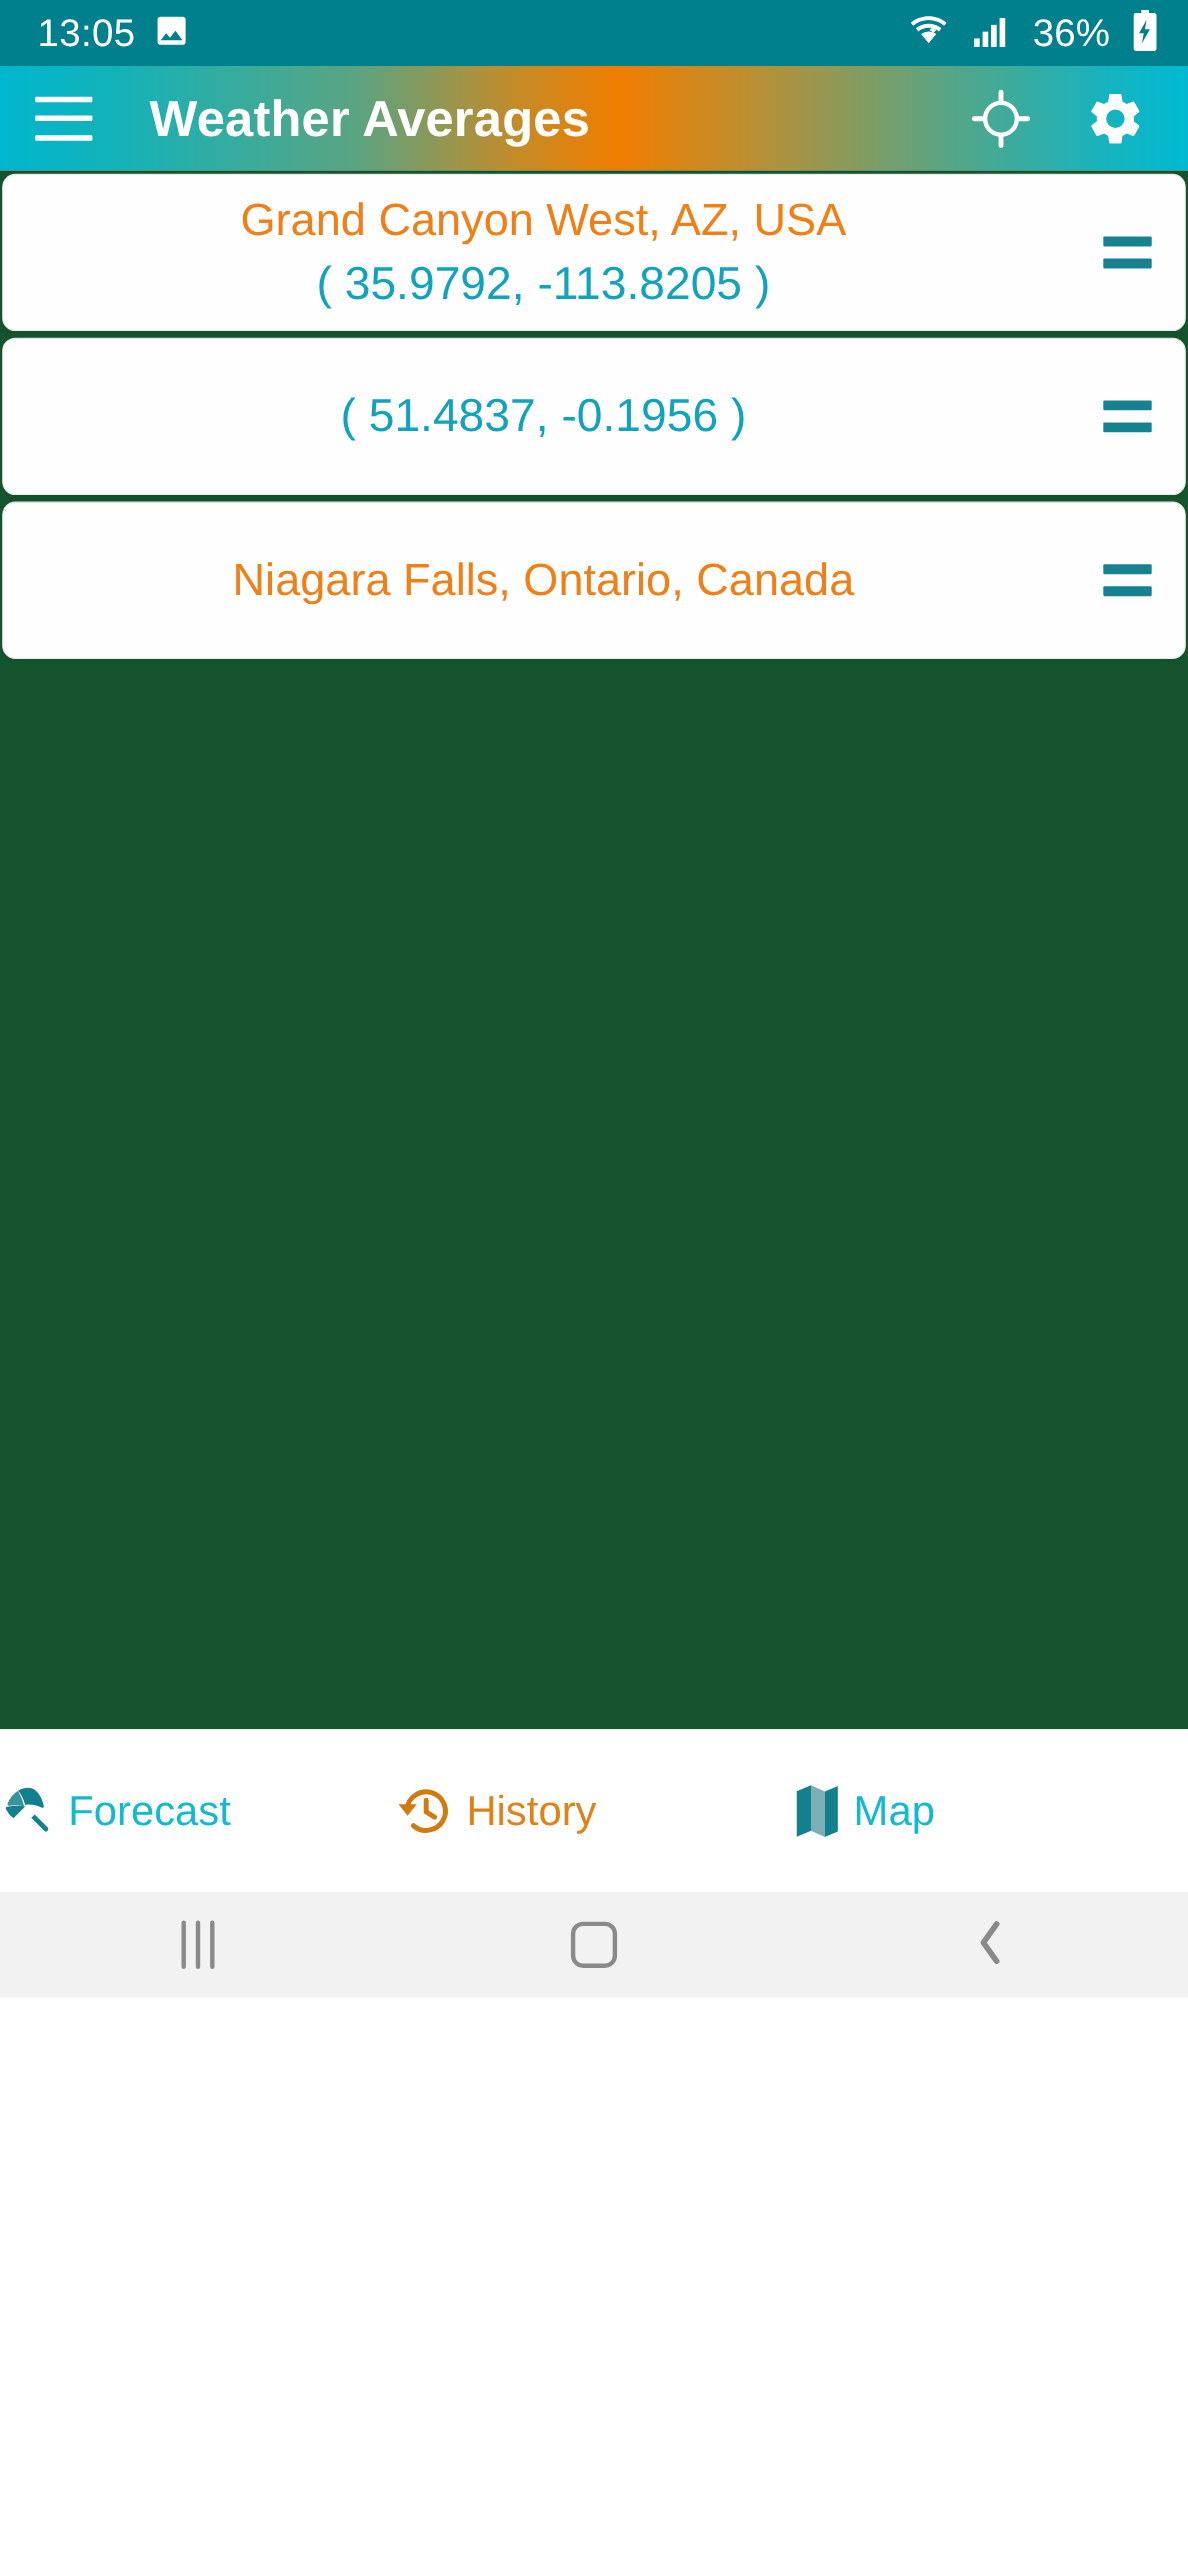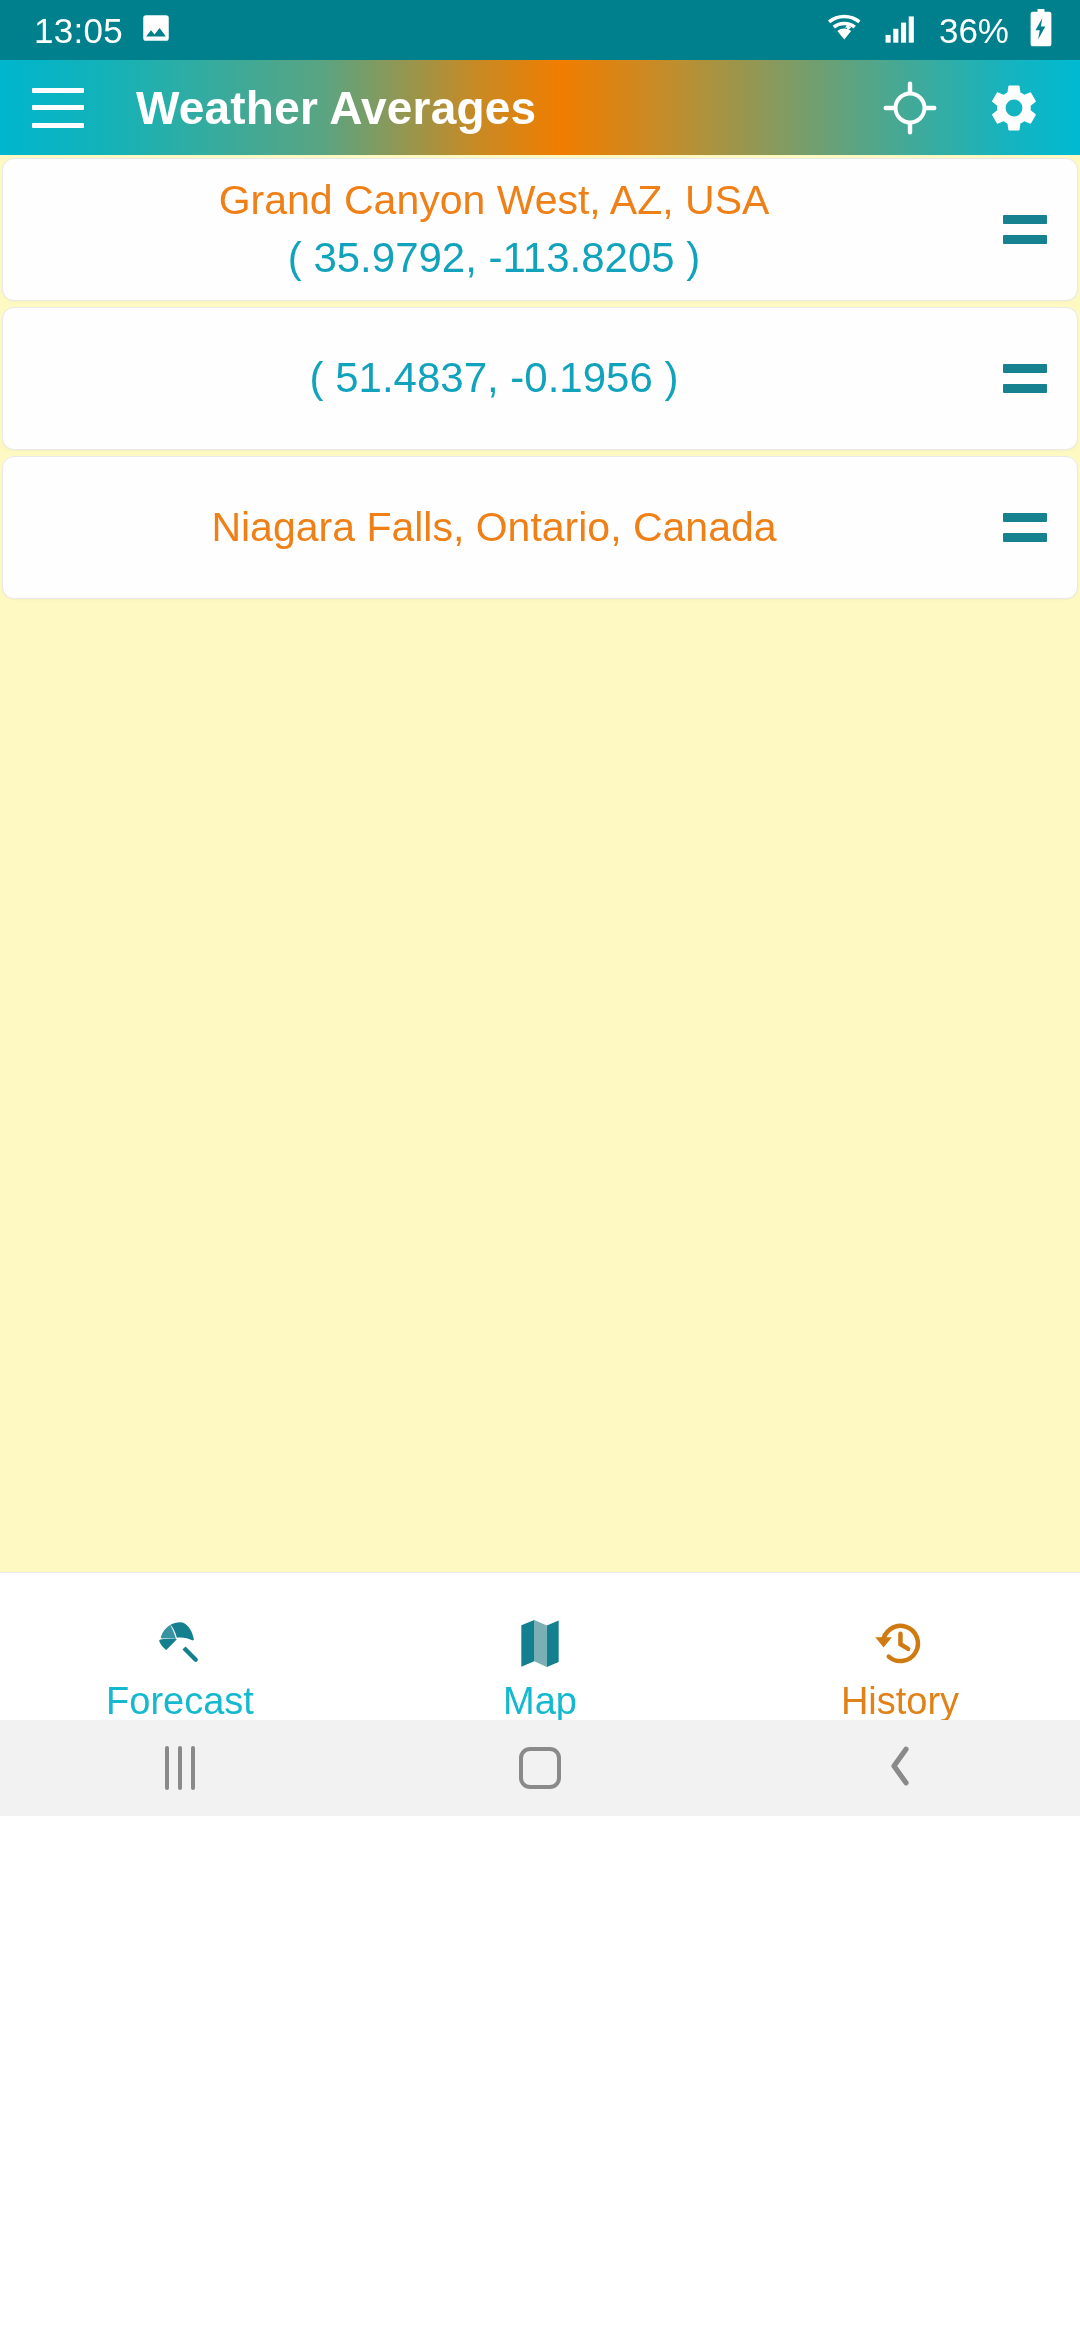--- a/index.html
+++ b/index.html
@@ -56,21 +56,21 @@
   }
   .app-actions {
     margin-left:auto; display:flex;
     align-items:center; gap:48px;
     padding-right:8px;
   }
   .app-actions .icon-btn { display:flex; cursor:pointer; }
 
   
   .content {
-    flex:1 1 auto; background:#fef9c3;
+    flex:1 1 auto; background:#14532d;
     overflow:hidden; padding-top:0;
   }
   .loc-card {
     position:relative;
     background:#FEFEFE;
     border:1px solid #E9E9E9;
     border-radius:12px;
     margin:0 2px 6px 2px;
     height:143px;
     display:flex; align-items:center;
@@ -106,22 +106,22 @@
 
   
   .tab-bar {
     flex:0 0 148px; height:148px;
     background:#FFFFFF;
     border-top:1px solid #ECECEC;
     display:flex; align-items:center;
   }
   .tab {
     flex:1 1 0; height:100%;
-    display:flex; flex-direction:column;
-    align-items:center; justify-content:flex-end;
+    display:flex; flex-direction:row;
+    align-items:center; justify-content:flex-start;
     gap:10px; cursor:pointer;
   }
   .tab-icon { height:56px; display:flex; align-items:center; justify-content:center; }
   .tab-label { font-size:38px; line-height:1; }
   .tab-forecast .tab-label { color:#14B9CF; }
   .tab-map .tab-label { color:#14B9CF; }
   .tab-history .tab-label { color:#E0821A; }
 
   
   .nav-bar {
@@ -244,42 +244,42 @@
           <path fill="#14808F" d="M17.42 8.83l1.42-1.42a9.01 9.01 0 0 1 2.12 3.3c.14.37-.22.71-.6.6a9.5 9.5 0 0 0-2.94-.45l.0-2.03z" opacity="0"></path>
           <path fill="#14808F" d="M12.0 2.0c-1.6 0-3.1.42-4.4 1.17.96 1.06 2.25 3.1 2.96 6.0.5-.1 1.0-.17 1.44-.17 2.23 0 4.16.6 5.6 1.3.42.2.88-.17.78-.62C17.6 5.6 15.1 2.0 12.0 2.0z"></path>
           <path fill="#14808F" d="M7.6 3.17A10.0 10.0 0 0 0 3.2 8.7c-.17.42.2.86.64.78 1.5-.28 3.9-.4 6.3.3-.6-2.9-1.8-4.9-2.54-6.6z" opacity="0.85"></path>
           <path fill="#14808F" d="M2.9 10.0c-.45.06-.72.53-.53.94a9.9 9.9 0 0 0 3.3 4.0l5.0-5.0c-2.4-.6-5.0-.45-7.77.06z" opacity="0"></path>
           <path fill="#14808F" d="M3.0 9.9c-.44.05-.72.53-.53.94 .7 1.5 1.8 2.9 3.2 3.9l4.9-4.9C8.2 9.3 5.6 9.5 3.0 9.9z"></path>
         </svg>
       </span>
       <span class="tab-label">Forecast</span>
     </div>
 
+    <div class="tab tab-history">
+      <span class="tab-icon">
+        <svg width="54" height="54" viewBox="0 0 24 24" aria-hidden="true">
+          <path fill="none" stroke="#D07A12" stroke-width="2.0" stroke-linecap="round" d="M4.4 11.2a7.8 7.8 0 1 1 2.6 6.4"></path>
+          <path fill="#D07A12" d="M1.0 9.0h7.4L4.7 13.6 1.0 9.0z"></path>
+          <path fill="none" stroke="#D07A12" stroke-width="2.0" stroke-linecap="round" d="M12.2 7.4v4.7l3.4 2.1"></path>
+        </svg>
+      </span>
+      <span class="tab-label">History</span>
+    </div>
+
     <div class="tab tab-map">
       <span class="tab-icon">
         <svg width="46" height="52" viewBox="0 0 18 22" aria-hidden="true">
           <path fill="#14808F" d="M6.6 0.8 1.1 3.1v17.5l5.5-2.3V0.8z"></path>
           <path fill="#0E6C78" d="M6.6 0.8v17.5l5.3 2.4V3.2L6.6 0.8z" opacity="0.55"></path>
           <path fill="#14808F" d="M11.9 3.2v17.5l5.0-2.1V1.1l-5.0 2.1z"></path>
         </svg>
       </span>
       <span class="tab-label">Map</span>
     </div>
 
-    <div class="tab tab-history">
-      <span class="tab-icon">
-        <svg width="54" height="54" viewBox="0 0 24 24" aria-hidden="true">
-          <path fill="none" stroke="#D07A12" stroke-width="2.0" stroke-linecap="round" d="M4.4 11.2a7.8 7.8 0 1 1 2.6 6.4"></path>
-          <path fill="#D07A12" d="M1.0 9.0h7.4L4.7 13.6 1.0 9.0z"></path>
-          <path fill="none" stroke="#D07A12" stroke-width="2.0" stroke-linecap="round" d="M12.2 7.4v4.7l3.4 2.1"></path>
-        </svg>
-      </span>
-      <span class="tab-label">History</span>
-    </div>
-
   </div>
 
   <div class="nav-bar">
     <div class="nav-btn">
       <span class="recents-glyph">
         <i></i>
           <i></i>
           <i></i>
       </span>
     </div>

